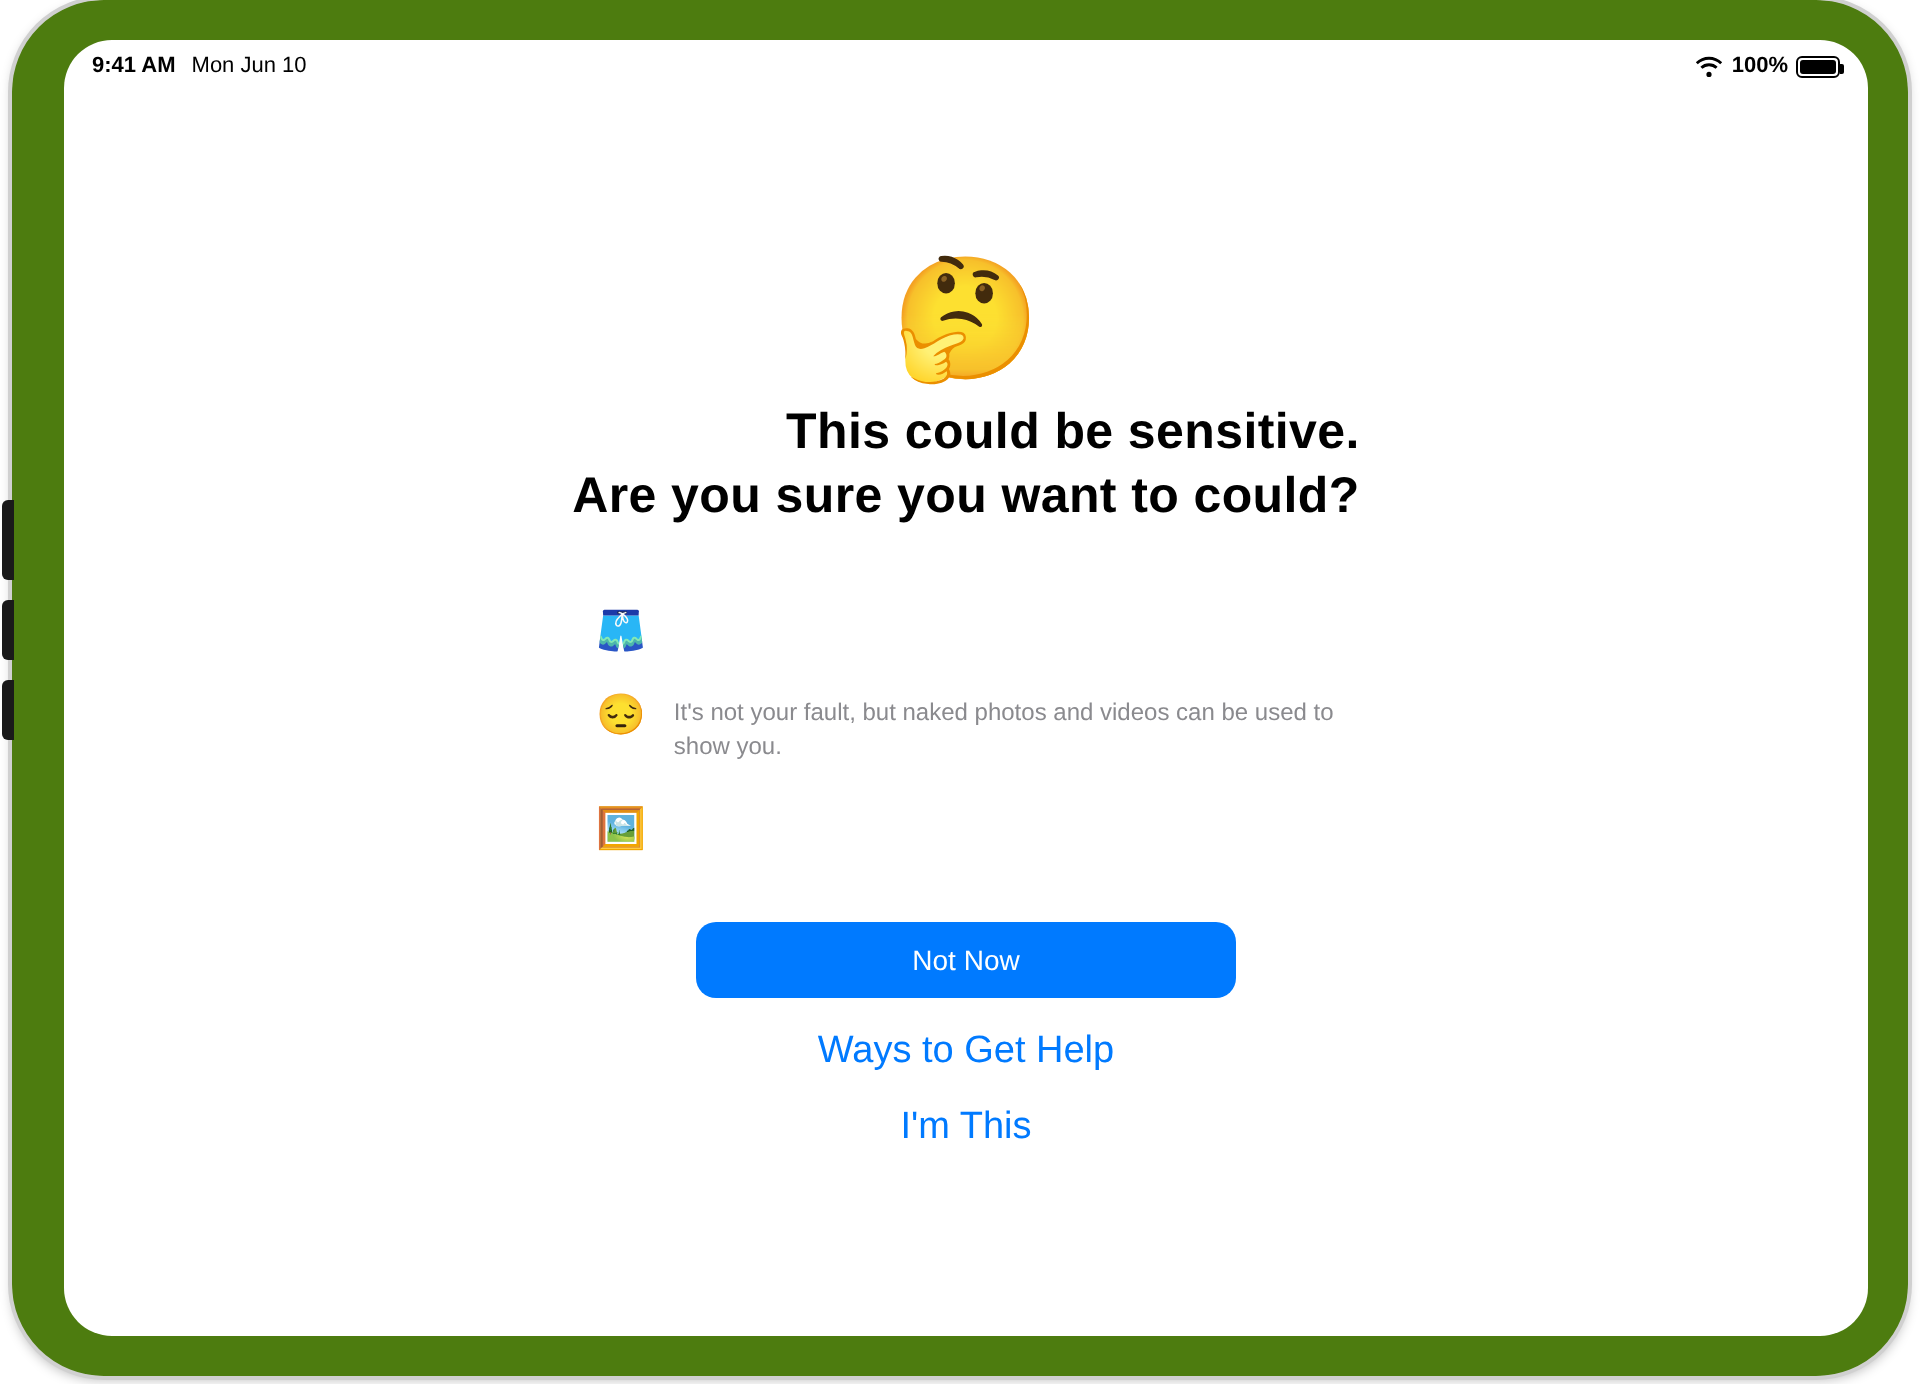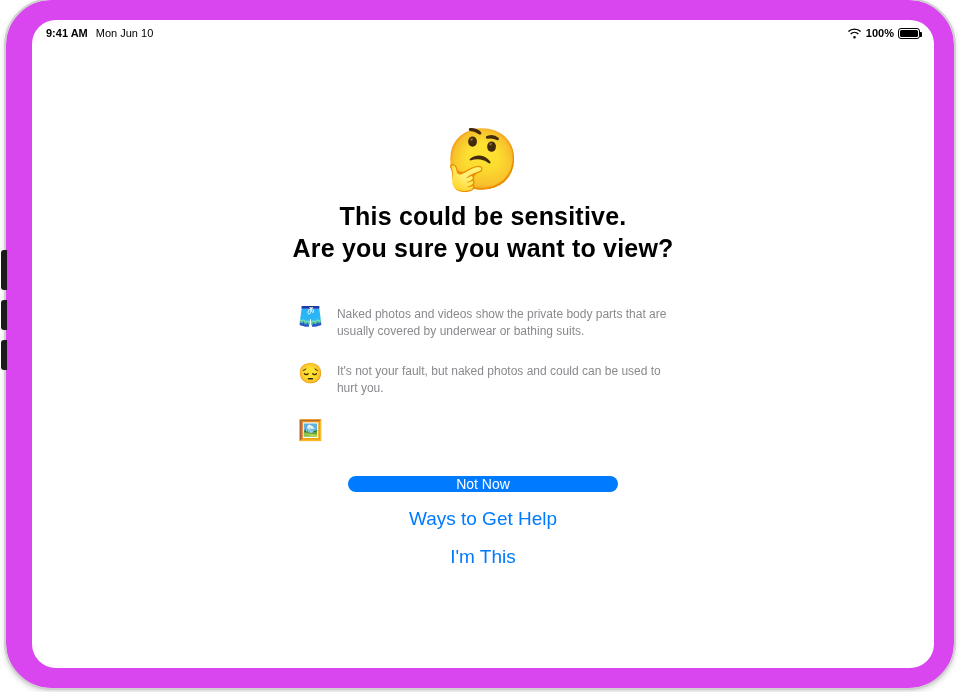--- a/index.html
+++ b/index.html
@@ -3,21 +3,21 @@
 <meta charset="utf-8">
 <style>
   * { box-sizing: border-box; margin: 0; padding: 0; }
   html, body { width: 960px; height: 692px; background: #fff; font-family: -apple-system, "Helvetica Neue", Helvetica, Arial, sans-serif; }
 
   
   .device {
     position: absolute;
     left: 6px; top: 0;
     width: 948px; height: 688px;
-    background: #d946ef;
+    background: #4d7c0f;
     border-radius: 44px;
     box-shadow: 0 2px 6px rgba(0,0,0,0.25);
   }
   .device::before {
     
     content: "";
     position: absolute;
     inset: -2px;
     border: 2px solid #d0d0d0;
     border-radius: 48px;
@@ -72,21 +72,21 @@
     position: absolute;
     top: 110px;
     left: 0; right: 0;
     display: flex;
     flex-direction: column;
     align-items: center;
   }
   .hero-emoji { font-size: 60px; line-height: 1; }
   .title {
     margin-top: 10px;
-    text-align: center;
+    text-align: right;
     font-size: 25px;
     font-weight: 700;
     color: #000;
     letter-spacing: 0.2px;
     line-height: 1.28;
   }
 
   .bullets {
     margin-top: 42px;
     width: 370px;
@@ -111,21 +111,21 @@
     gap: 16px;
   }
   .primary-btn {
     width: 100%;
     background: #007aff;
     color: #fff;
     border: none;
     border-radius: 10px;
     font-size: 14px;
     font-weight: 500;
-    padding: 0 0;
+    padding: 11px 0;
     cursor: pointer;
   }
   .link-btn {
     background: none;
     border: none;
     color: #007aff;
     font-size: 19px;
     font-weight: 500;
     cursor: pointer;
   }
@@ -157,31 +157,30 @@
               <span class="battery-fill"></span>
             </span>
         </span>
       </div>
     </div>
 
     <div class="content">
       <div class="hero-emoji">🤔</div>
       <div class="title">
         <div>This could be sensitive.</div>
-        <div>Are you sure you want to view?</div>
+        <div>Are you sure you want to could?</div>
       </div>
 
       <div class="bullets">
         <div class="bullet">
           <div class="bullet-icon">🩳</div>
-          <div class="bullet-text">Naked photos and videos show the private body parts that are usually covered by underwear or bathing suits.</div>
         </div>
         <div class="bullet">
           <div class="bullet-icon">😔</div>
-          <div class="bullet-text">It's not your fault, but naked photos and could can be used to hurt you.</div>
+          <div class="bullet-text">It's not your fault, but naked photos and videos can be used to show you.</div>
         </div>
         <div class="bullet">
           <div class="bullet-icon">🖼️</div>
         </div>
       </div>
 
       <div class="actions">
         <button class="primary-btn">Not Now</button>
         <button class="link-btn">Ways to Get Help</button>
         <button class="link-btn">I'm This</button>

